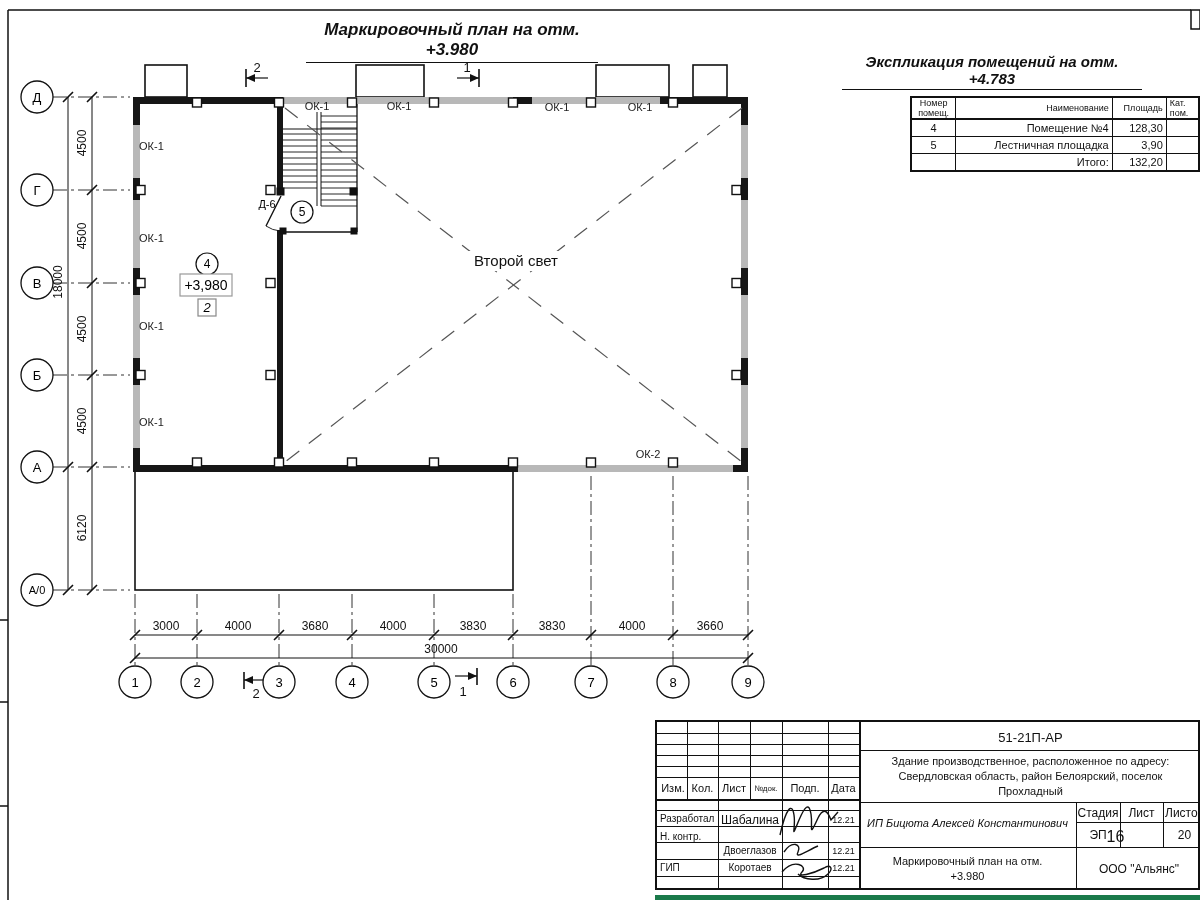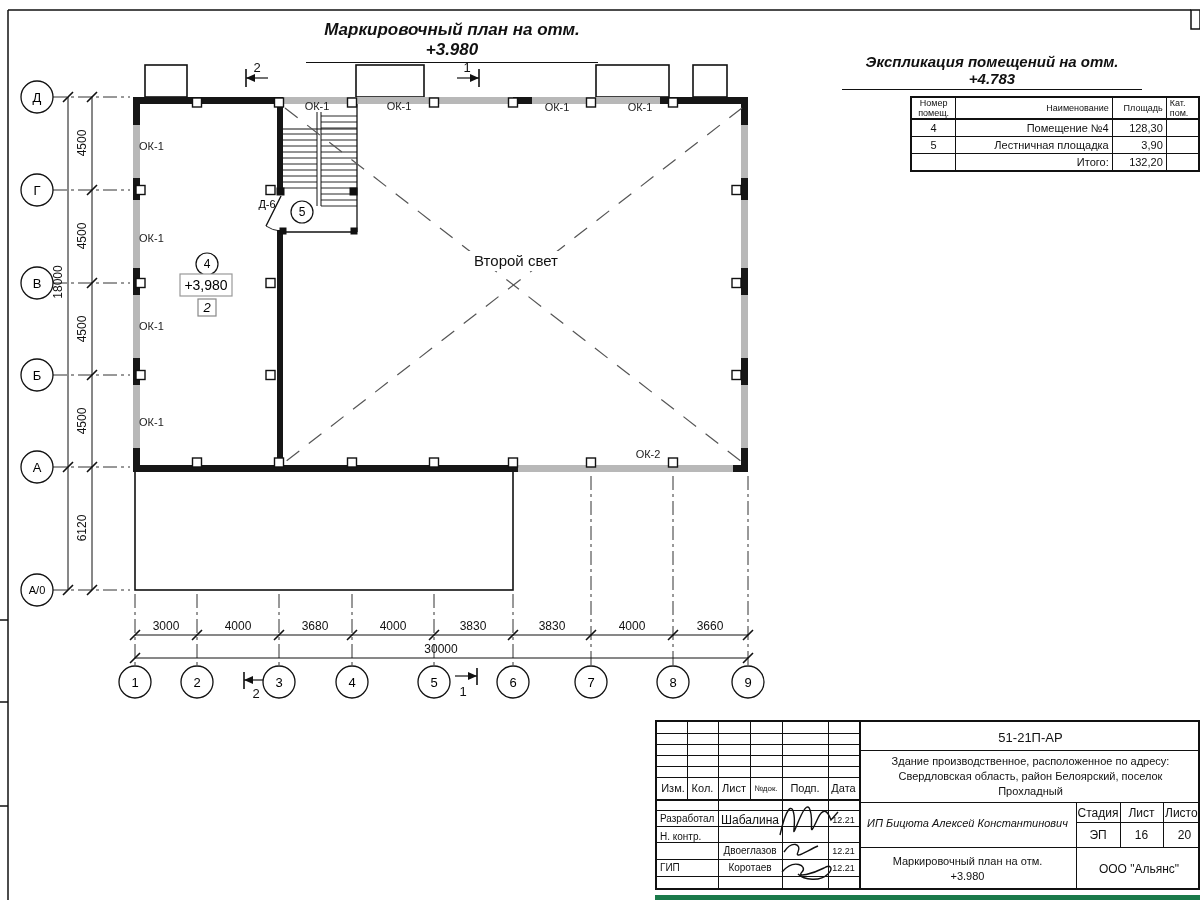--- a/index.html
+++ b/index.html
@@ -356,21 +356,21 @@
 
     <div class="txt ctr" style="left:202px;top:8px;width:343px;font-size:13px">51-21П-АР</div>
     <div class="txt ctr" style="left:204px;top:33px;width:339px;font-size:11px">Здание производственное, расположенное по адресу:</div>
     <div class="txt ctr" style="left:204px;top:48px;width:339px;font-size:11px">Свердловская область, район Белоярский, поселок</div>
     <div class="txt ctr" style="left:204px;top:63px;width:339px;font-size:11px">Прохладный</div>
     <div class="txt ctr" style="left:202px;top:95px;width:217px;font-style:italic;font-size:11px">ИП Бицюта Алексей Константинович</div>
     <div class="txt ctr" style="left:419px;top:84px;width:44px;font-size:12px">Стадия</div>
     <div class="txt ctr" style="left:463px;top:84px;width:43px;font-size:12px">Лист</div>
     <div class="txt ctr" style="left:506px;top:84px;width:43px;font-size:12px">Листов</div>
     <div class="txt ctr" style="left:419px;top:106px;width:44px;font-size:12px">ЭП</div>
-    <div class="txt ctr" style="left:463px;top:106px;width:43px;font-size:12px">16</div>
+    <div class="txt ctr" style="left:437px;top:106px;width:43px;font-size:16px">16</div>
     <div class="txt ctr" style="left:506px;top:106px;width:43px;font-size:12px">20</div>
     <div class="txt ctr" style="left:202px;top:133px;width:217px;font-size:11px">Маркировочный план на отм.</div>
     <div class="txt ctr" style="left:202px;top:148px;width:217px;font-size:11px">+3.980</div>
     <div class="txt ctr" style="left:419px;top:140px;width:126px;font-size:12px">ООО "Альянс"</div>
   </div>
 
   <div class="abs green-strip"></div>
 </div>
 
 </body></html>

